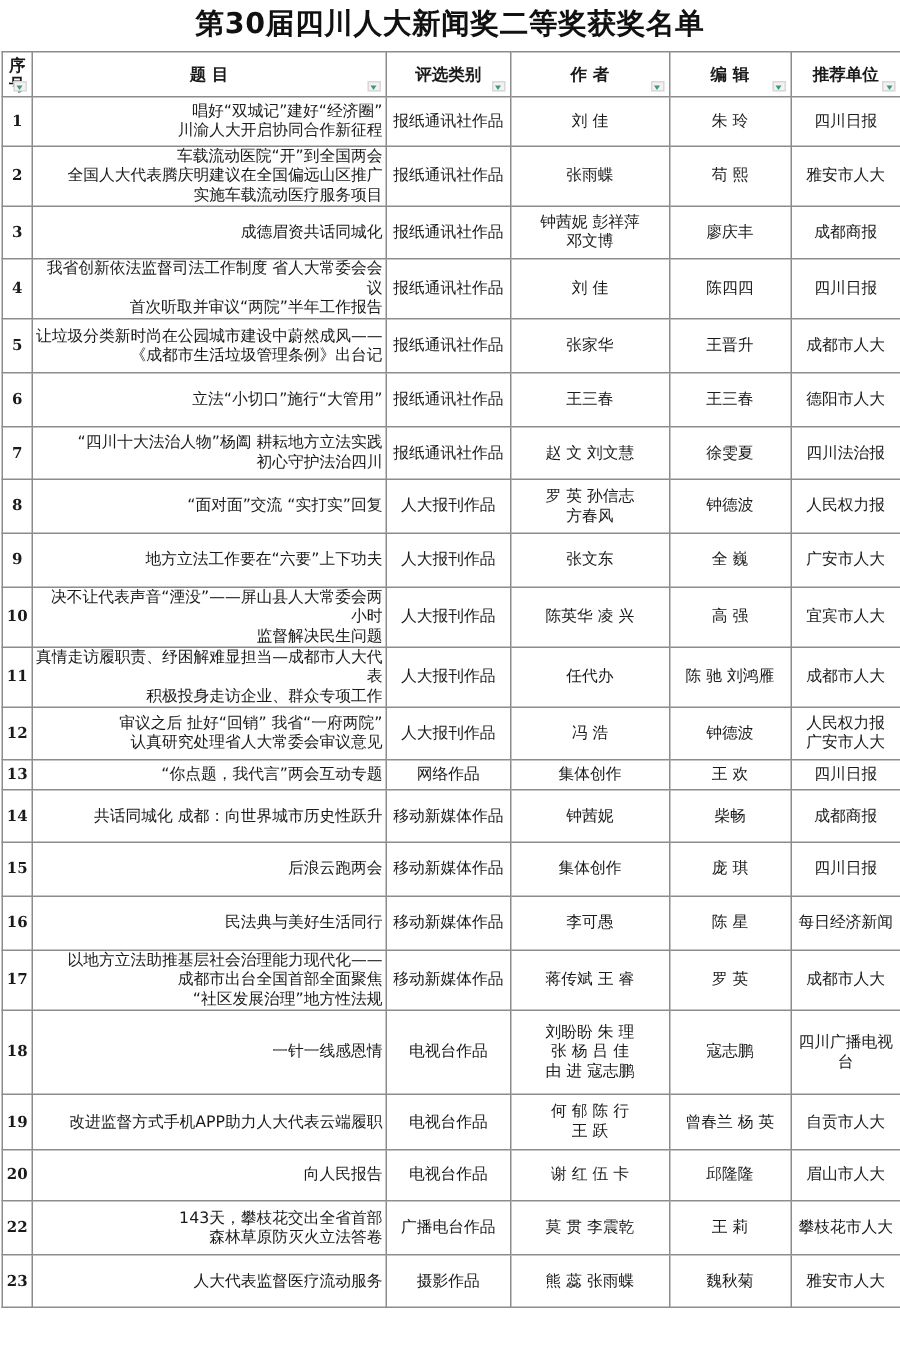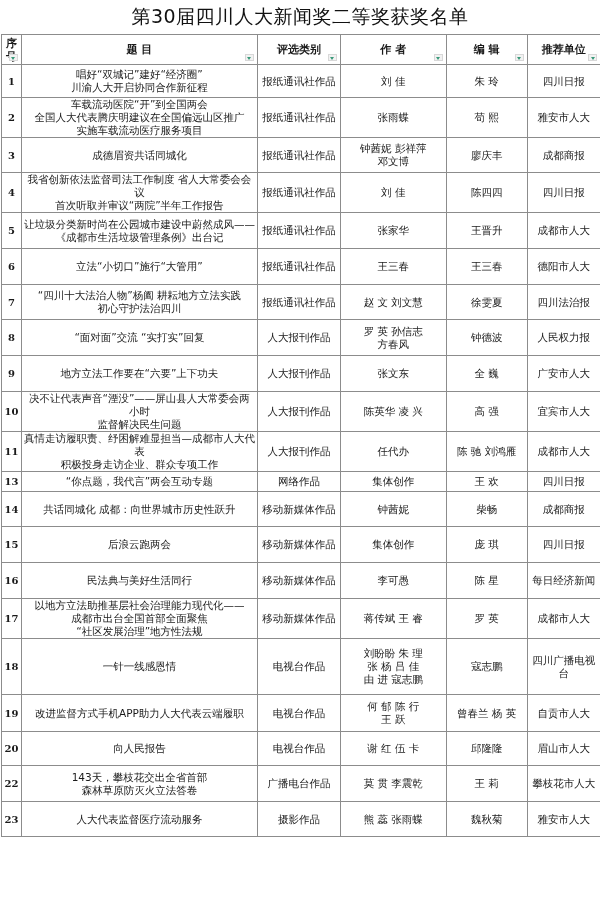--- a/index.html
+++ b/index.html
@@ -1,25 +1,25 @@
 <!DOCTYPE html>
 <html><head>
 <meta charset="utf-8">
 <style>
   html, body { margin: 0; padding: 0; background: #ffffff; }
   body { width: 600px; height: 908px; overflow: hidden; font-family: "DejaVu Sans", "Liberation Sans", sans-serif; color: #1a1a1a; }
-  .title { height: 34px; line-height: 32px; text-align: center; font-size: 19px; font-weight: normal; letter-spacing: 0.5px; color: #111; }
+  .title { height: 34px; line-height: 32px; text-align: center; font-size: 19px; font-weight: bold; letter-spacing: 0.5px; color: #111; }
   table { border-collapse: collapse; table-layout: fixed; width: 600px; margin-left: 1px; }
   td, th { border: 1px solid #8c8c8c; text-align: center; vertical-align: middle; padding: 0 2px; font-size: 10.5px; line-height: 13px; font-weight: normal; overflow: hidden; }
   th { font-size: 11px; font-weight: bold; position: relative; height: 29px; }
   th .hlabel { display: inline-block; }
   th .filter { position: absolute; right: 3px; bottom: 3px; width: 9px; height: 7px; background: #f2f2f2; border: 1px solid #d8d8d8; box-sizing: border-box; }
   th .filter::after { content: ""; position: absolute; left: 1.5px; top: 1.5px; border-left: 2.5px solid transparent; border-right: 2.5px solid transparent; border-top: 3px solid #3a9a7a; }
   td.num { font-family: "DejaVu Serif", "Liberation Serif", serif; font-weight: bold; font-size: 10px; }
-  td.topic { font-size: 10.5px; }
+  td.topic { font-size: 10.5px; text-align: right; }
   td .line { display: block; }
   .c0 { width: 19px; } .c1 { width: 225px; } .c2 { width: 79px; } .c3 { width: 101px; } .c4 { width: 77px; } .c5 { width: 70px; }
 </style>
 </head>
 <body>
 
 <div class="title">第30届四川人大新闻奖二等奖获奖名单</div>
 
 <table>
   <colgroup>
@@ -220,20 +220,38 @@
         <td>
           <span class="line">任代办</span>
         </td>
         <td>
           <span class="line">陈 驰 刘鸿雁</span>
         </td>
         <td>
           <span class="line">成都市人大</span>
         </td>
       </tr>
+      <tr style="height: 35px;">
+        <td class="num">12</td>
+        <td class="topic">
+          <span class="line">审议之后 扯好“回销” 我省“一府两院”</span>
+          <span class="line">认真研究处理省人大常委会审议意见</span>
+        </td>
+        <td>人大报刊作品</td>
+        <td>
+          <span class="line">冯 浩</span>
+        </td>
+        <td>
+          <span class="line">钟德波</span>
+        </td>
+        <td>
+          <span class="line">人民权力报</span>
+          <span class="line">广安市人大</span>
+        </td>
+      </tr>
       <tr style="height: 20px;">
         <td class="num">13</td>
         <td class="topic">
           <span class="line">“你点题，我代言”两会互动专题</span>
         </td>
         <td>网络作品</td>
         <td>
           <span class="line">集体创作</span>
         </td>
         <td>

